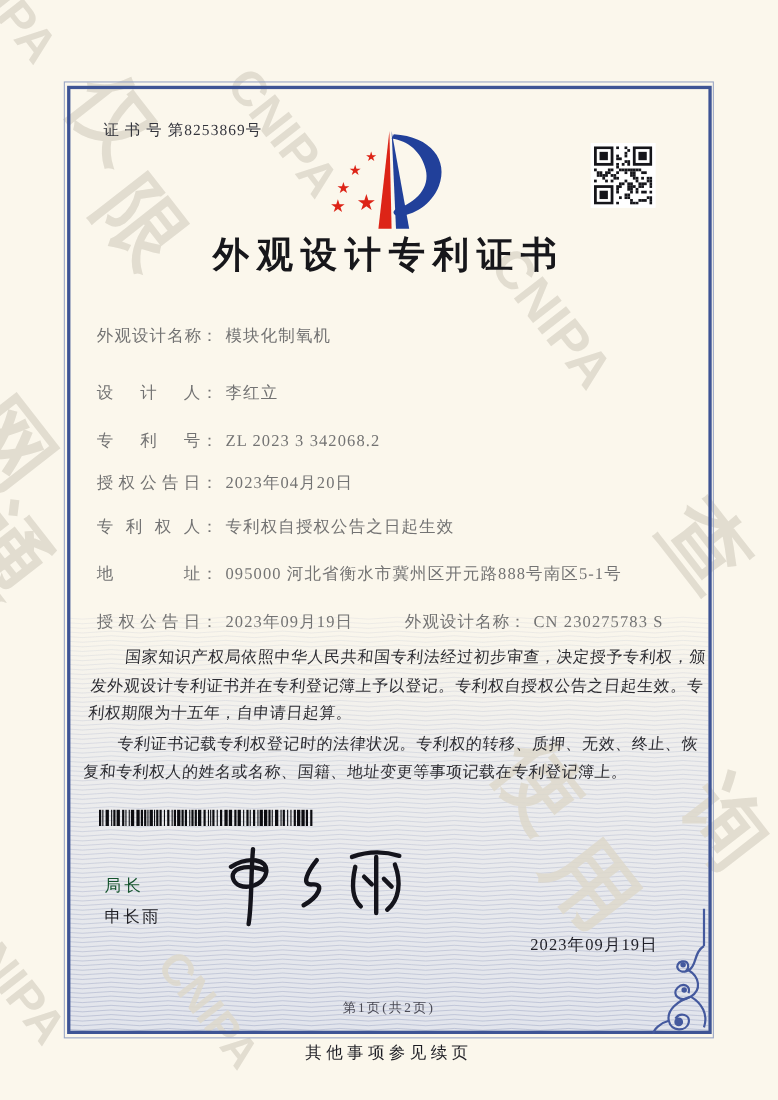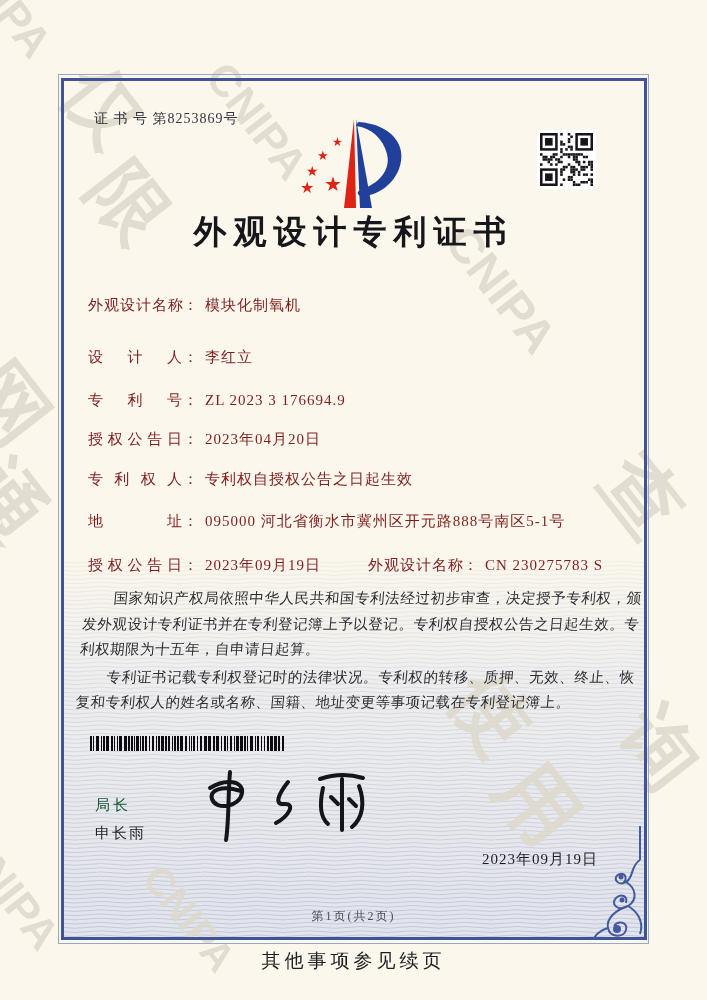--- a/index.html
+++ b/index.html
@@ -24,21 +24,21 @@
   .logo .lstar{position:absolute;color:#dd2417;font-family:"DejaVu Sans",sans-serif;line-height:1}
   .s1{left:38px;top:20px;font-size:12px}
   .s2{left:23px;top:33px;font-size:13px}
   .s3{left:12px;top:48px;font-size:14px}
   .s4{left:6px;top:64px;font-size:16px}
   .s5{left:30px;top:58px;font-size:20px}
   .qr{position:absolute;left:537px;top:130px;width:59px;height:59px;background:#fff;padding:3px;box-sizing:border-box}
   .title{position:absolute;left:0;top:210px;width:100%;text-align:center;font-size:33px;font-weight:bold;
     letter-spacing:7px;color:#17171b}
   
-  .frow{position:absolute;left:88px;font-size:15px;color:#7f1d1d;white-space:nowrap;letter-spacing:1px;z-index:3}
+  .frow{position:absolute;left:88px;font-size:15px;color:#737373;white-space:nowrap;letter-spacing:1px;z-index:3}
   .flabel{display:inline-block;width:95px;text-align:justify;text-align-last:justify;vertical-align:top}
   .fvalue{margin-left:6px}
   .r1{top:296px}.r2{top:348px}.r3{top:391px}.r4{top:430px}.r5{top:470px}.r6{top:512px}.r7{top:556px}
   .frow.right{left:368px}
   
   .body-text{position:absolute;left:80px;top:586px;width:557px;font-size:14.5px;line-height:25.5px;
     color:#2c2c32;text-align:justify;transform:skewX(-5deg);z-index:3}
   .body-text p{margin:0 0 2px;text-indent:2em;letter-spacing:.5px}
   
   .barcode{position:absolute;left:90px;top:736px;width:197px;height:15px;z-index:3}
@@ -46,21 +46,21 @@
   .sig-title{position:absolute;left:95px;top:796px;font-size:15px;letter-spacing:3px;color:#14532d;
     font-family:"Liberation Sans",sans-serif;z-index:3}
   .sig-name{position:absolute;left:95px;top:824px;font-size:15px;letter-spacing:2px;color:#1f1f24;
     font-family:"Liberation Sans",sans-serif;z-index:3}
   .sig-img{position:absolute;left:192px;top:766px;z-index:3}
   .issue-date{position:absolute;left:455px;top:850px;width:170px;text-align:center;font-size:15px;
     color:#1e1e26;letter-spacing:1px;z-index:3}
   
   .page-num{position:absolute;left:0;top:908px;width:100%;text-align:center;font-size:12px;
     letter-spacing:2px;color:#4a4a55;z-index:3}
-  .cont-note{position:absolute;left:0;top:948px;width:100%;text-align:center;font-size:19px;
+  .cont-note{position:absolute;left:0;top:948px;width:100%;text-align:center;font-size:15px;
     letter-spacing:4px;color:#1d1d24;z-index:3}
   .ornament{position:absolute;left:586px;top:826px;z-index:4}
 </style>
 </head>
 <body>
 
 <div id="wave-tint"></div>
 <svg id="wave-layer" width="582" height="378" viewBox="0 0 582 378">
     <path d="M0,2.0 q13,1.7 26,0 q13,-1.7 26,0 q13,1.7 26,0 q13,-1.7 26,0 q13,1.7 26,0 q13,-1.7 26,0 q13,1.7 26,0 q13,-1.7 26,0 q13,1.7 26,0 q13,-1.7 26,0 q13,1.7 26,0 q13,-1.7 26,0 q13,1.7 26,0 q13,-1.7 26,0 q13,1.7 26,0 q13,-1.7 26,0 q13,1.7 26,0 q13,-1.7 26,0 q13,1.7 26,0 q13,-1.7 26,0 q13,1.7 26,0 q13,-1.7 26,0 q13,1.7 26,0" fill="none" stroke="#9aa3c2" stroke-width="0.8" opacity="0.14"></path>
     <path d="M0,6.2 q13,1.7 26,0 q13,-1.7 26,0 q13,1.7 26,0 q13,-1.7 26,0 q13,1.7 26,0 q13,-1.7 26,0 q13,1.7 26,0 q13,-1.7 26,0 q13,1.7 26,0 q13,-1.7 26,0 q13,1.7 26,0 q13,-1.7 26,0 q13,1.7 26,0 q13,-1.7 26,0 q13,1.7 26,0 q13,-1.7 26,0 q13,1.7 26,0 q13,-1.7 26,0 q13,1.7 26,0 q13,-1.7 26,0 q13,1.7 26,0 q13,-1.7 26,0 q13,1.7 26,0" fill="none" stroke="#9aa3c2" stroke-width="0.8" opacity="0.15"></path>
@@ -304,21 +304,21 @@
 
 <div class="title content">外观设计专利证书</div>
 
 <div class="frow r1">
   <span class="flabel">外观设计名称</span><span>：</span><span class="fvalue">模块化制氧机</span>
 </div>
 <div class="frow r2">
   <span class="flabel">设计人</span><span>：</span><span class="fvalue">李红立</span>
 </div>
 <div class="frow r3">
-  <span class="flabel">专利号</span><span>：</span><span class="fvalue">ZL 2023 3 176694.9</span>
+  <span class="flabel">专利号</span><span>：</span><span class="fvalue">ZL 2023 3 342068.2</span>
 </div>
 <div class="frow r4">
   <span class="flabel">授权公告日</span><span>：</span><span class="fvalue">2023年04月20日</span>
 </div>
 <div class="frow r5">
   <span class="flabel">专利权人</span><span>：</span><span class="fvalue">专利权自授权公告之日起生效</span>
 </div>
 <div class="frow r6">
   <span class="flabel">地址</span><span>：</span><span class="fvalue">095000 河北省衡水市冀州区开元路888号南区5-1号</span>
 </div>

